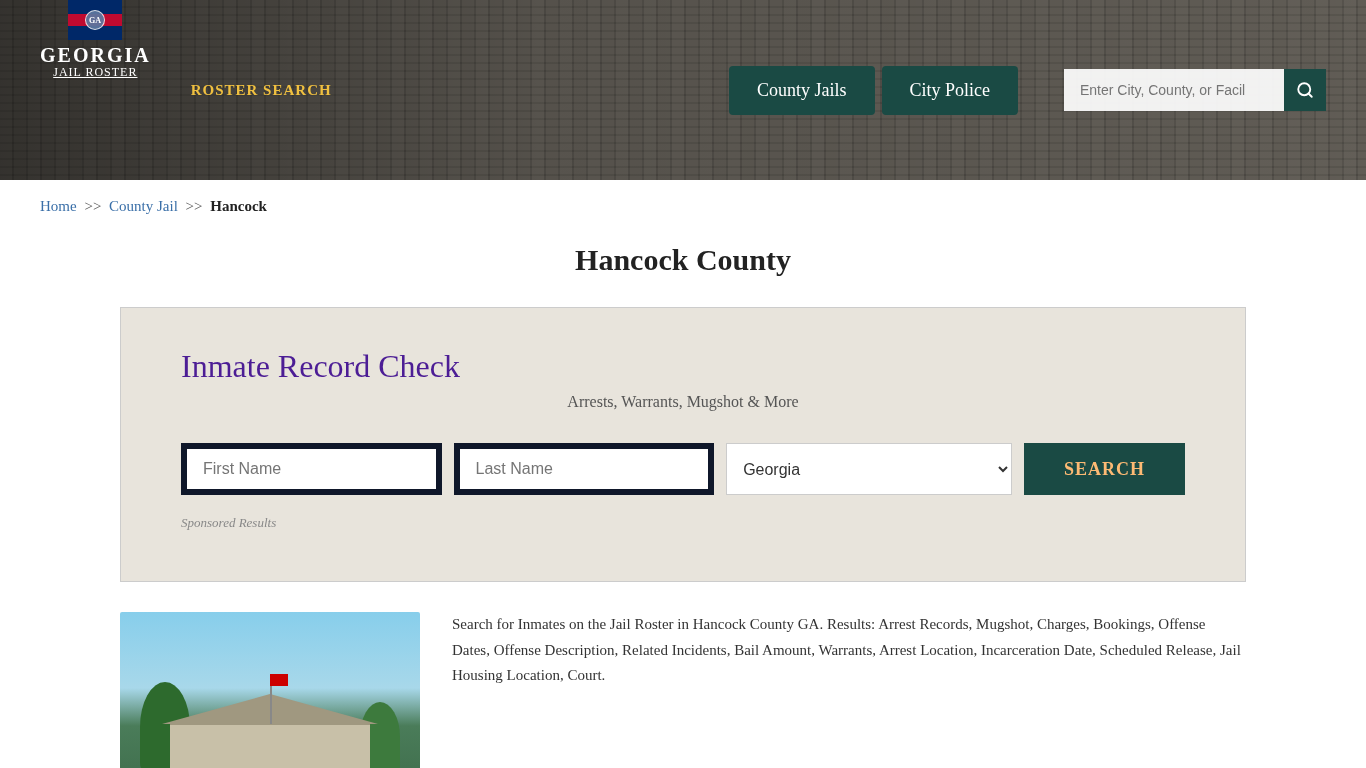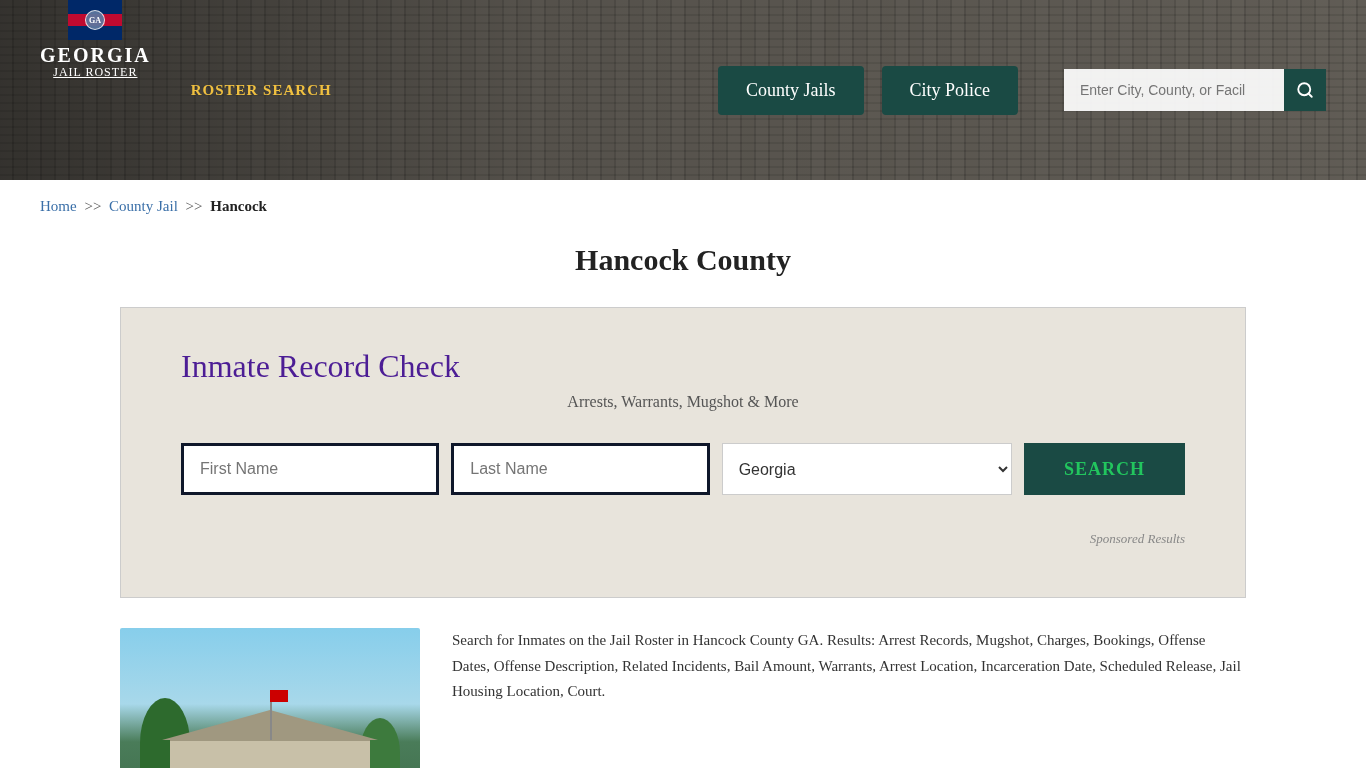--- a/index.html
+++ b/index.html
@@ -83,21 +83,21 @@
     .roster-search-link {
       color: #f0c040;
       font-size: 15px;
       font-weight: bold;
       letter-spacing: 1px;
       text-decoration: none;
       text-transform: uppercase;
     }
     .nav-buttons {
       display: flex;
-      gap: 18px;
+      gap: 7px;
       margin-left: auto;
       border-radius: 15px;
     }
     .nav-btn {
       background: #1a4a44;
       color: #fff;
       border: none;
       padding: 14px 28px;
       font-size: 18px;
       font-family: Georgia, serif;
@@ -174,54 +174,53 @@
     .record-form {
       display: flex;
       gap: 12px;
       align-items: center;
     }
     .record-form input {
       flex: 1;
       height: 52px;
       padding: 0 16px;
       font-size: 16px;
-      border: 3px solid #0f172a;
+      border: 6px solid #0f172a;
       outline: none;
       background: #fff;
       color: #999;
     }
     .record-form select {
       flex: 1.2;
       height: 52px;
       padding: 0 12px;
       font-size: 16px;
       border: 1px solid #ccc;
       outline: none;
       background: #fff;
       color: #333;
       cursor: pointer;
     }
     .record-form .search-btn {
       height: 52px;
       padding: 0 40px;
       background: #1a4a44;
-      color: #22c55e;
+      color: #fdba74;
       border: none;
       font-size: 18px;
       font-weight: bold;
       letter-spacing: 1px;
       cursor: pointer;
       font-family: Georgia, serif;
     }
     .sponsored-results {
-      margin-top: 36px;
+      margin-top: 20px;
       font-size: 13px;
       color: #888;
       font-style: italic;
-      text-align: right;
     }
 
     
     .lower-section {
       display: flex;
       gap: 32px;
       padding: 30px 120px;
       align-items: flex-start;
     }
     .building-img {

